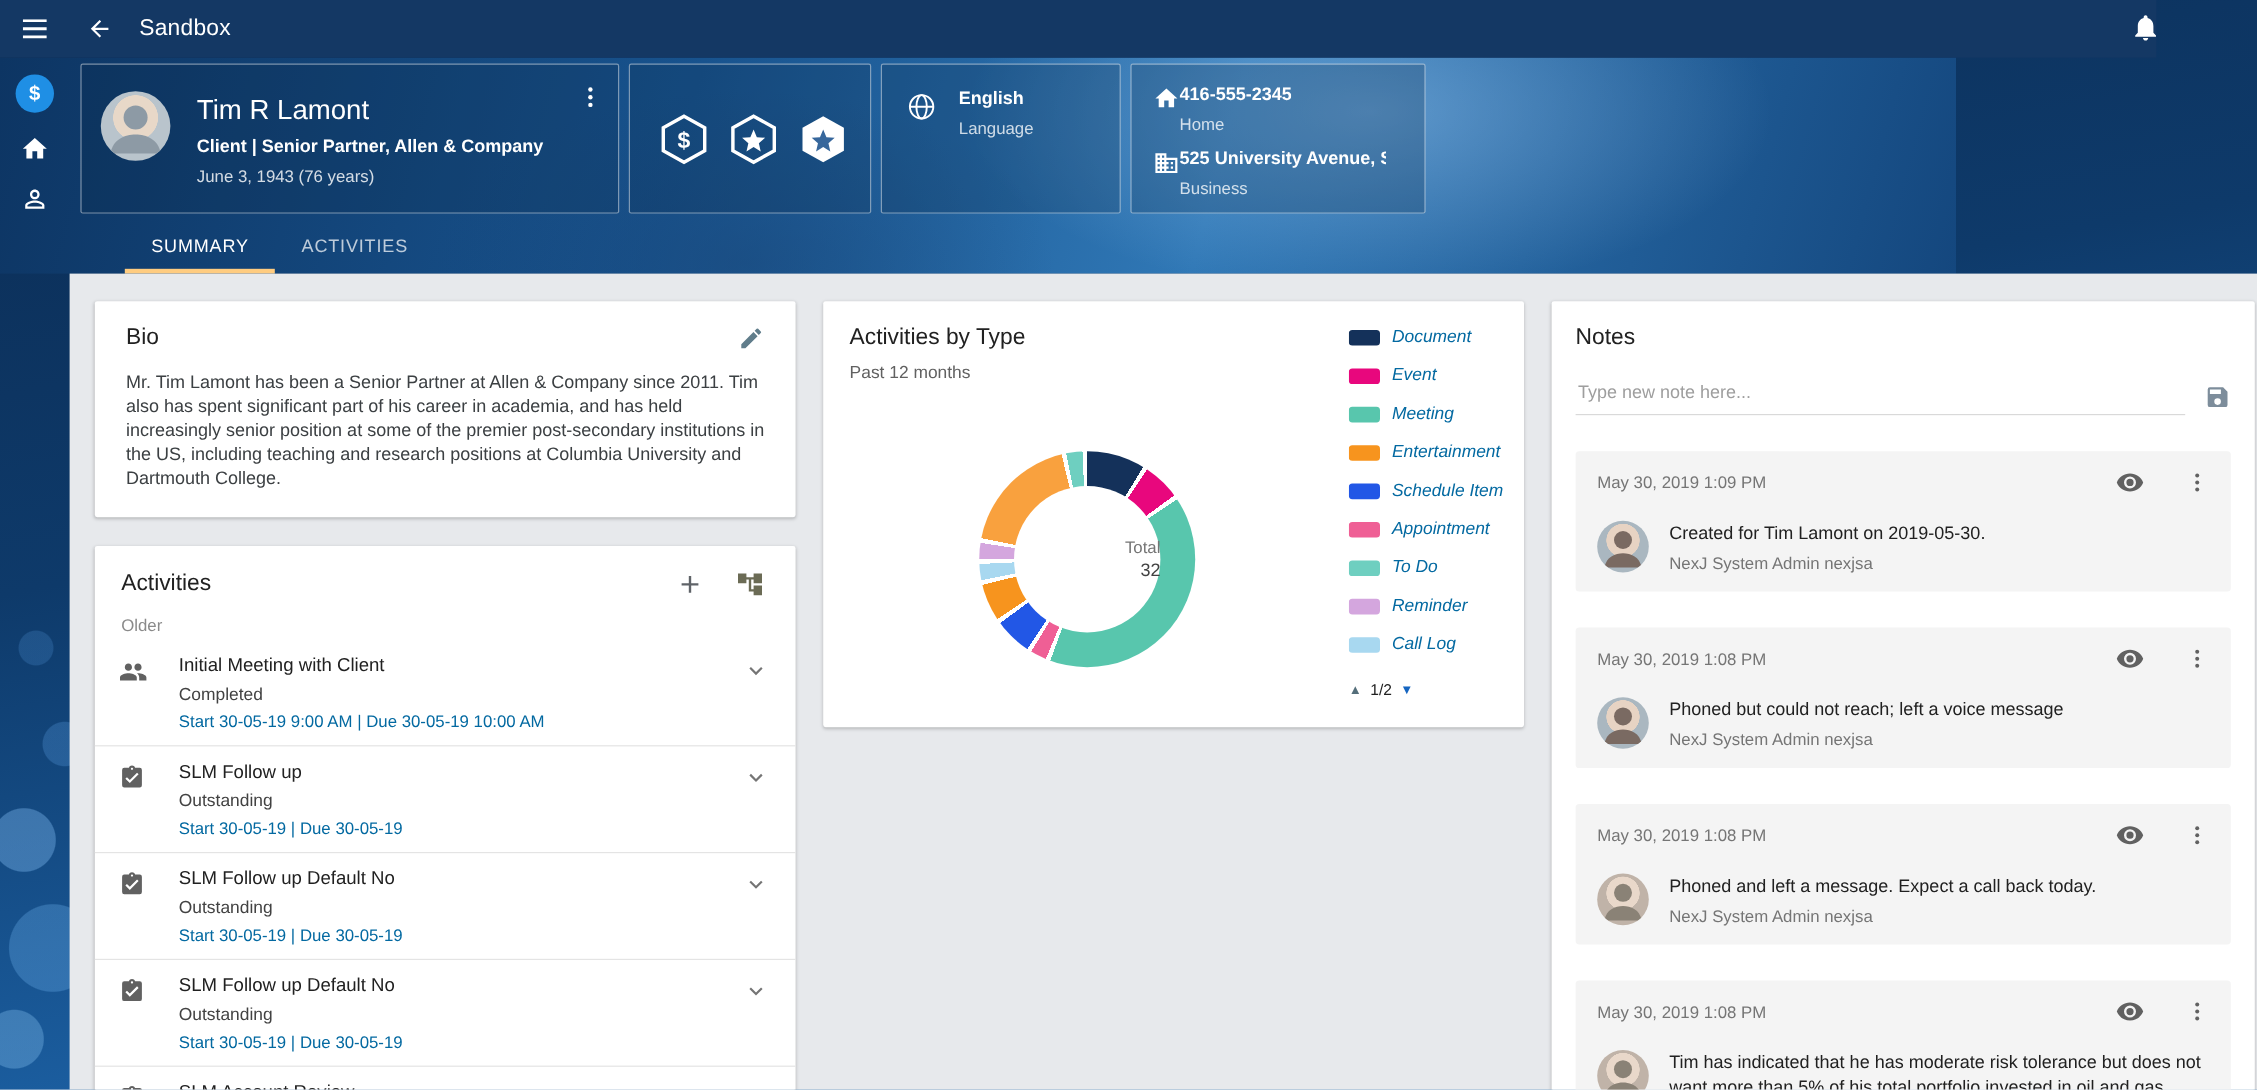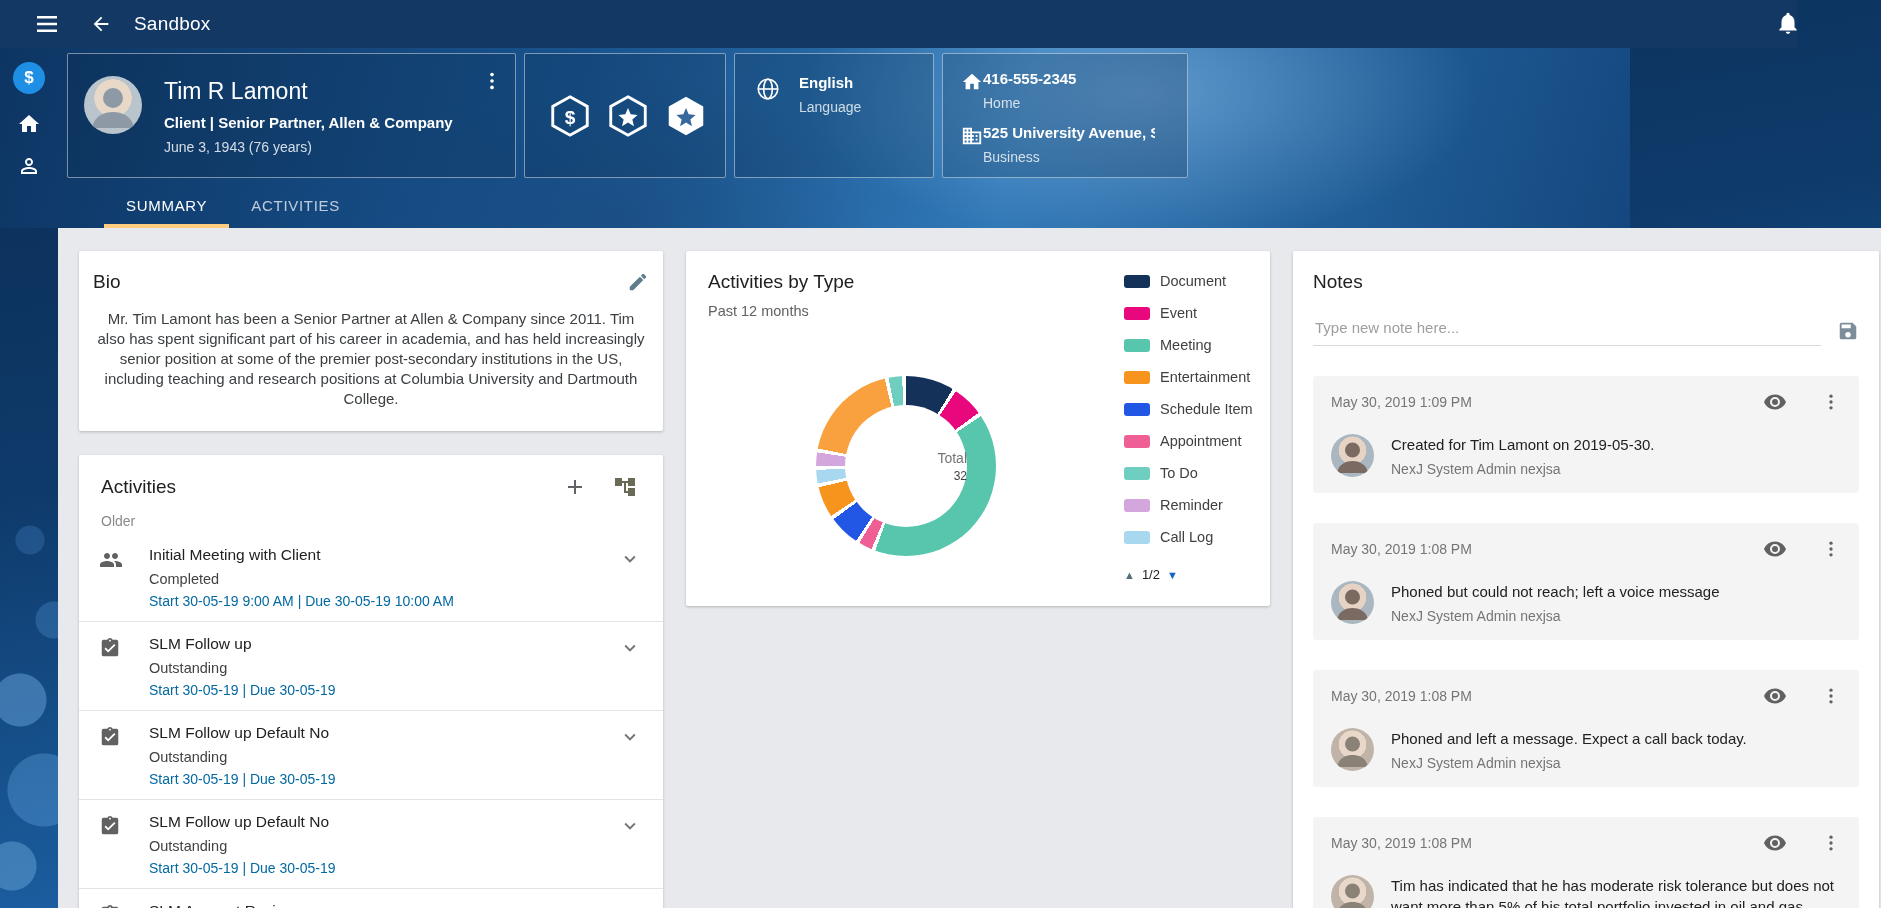--- a/index.html
+++ b/index.html
@@ -11,21 +11,21 @@
       radial-gradient(circle at 20px 700px, rgba(140,200,255,.35) 0 26px, transparent 27px),
       radial-gradient(circle at 44px 790px, rgba(120,190,250,.28) 0 36px, transparent 37px),
       radial-gradient(circle at 12px 866px, rgba(150,210,255,.30) 0 24px, transparent 25px),
       radial-gradient(circle at 54px 620px, rgba(100,170,240,.25) 0 18px, transparent 19px),
       radial-gradient(circle at 30px 540px, rgba(90,160,230,.22) 0 14px, transparent 15px),
       linear-gradient(170deg, #0b2b52 0%, #0e3a6a 40%, #1b5ea0 75%, #2d77b8 100%);
   }
   svg { display:block; }
 
   
-  .topbar { position:absolute; top:0; left:0; width:1797px; height:48px; background:#143864; display:flex; align-items:center; z-index:30;padding-left:18px; }
+  .topbar { position:absolute; top:0; left:0; width:1797px; height:48px; background:#143864; display:flex; align-items:center; z-index:30; }
   .topbar .menu-btn { width:58px; display:flex; justify-content:center; cursor:pointer; }
   .topbar .back-btn { margin-left:14px; cursor:pointer; }
   .topbar h1 { margin-left:22px; font-size:19px; font-weight:500; color:#fff; letter-spacing:.2px; }
   .topbar .bell { position:absolute; right:-4px; top:10px; cursor:pointer; }
 
   
   .sidenav { position:absolute; top:48px; left:0; width:58px; bottom:0; z-index:20; display:flex; flex-direction:column; align-items:center; padding-top:14px; gap:18px; }
   .dollar-btn { width:32px; height:32px; border-radius:50%; background:#1f8fe5; color:#fff; font-size:17px; font-weight:700; display:flex; align-items:center; justify-content:center; cursor:pointer; }
   .rail-icon { cursor:pointer; }
 
@@ -64,21 +64,21 @@
   .tab.active { color:#fff; border-bottom-color:#ffcc80; }
 
   
   .content { position:absolute; top:228px; left:58px; right:0; bottom:0; background:#e7e9ec; overflow:hidden; padding:23px 0 0 21px; display:flex; gap:23px; align-items:flex-start; z-index:15; }
   .col { display:flex; flex-direction:column; gap:24px; }
   .col-l { width:584px; } .col-m { width:584px; } .col-r { width:586px; }
   .card { background:#fff; border-radius:2px; box-shadow:0 1px 3px rgba(0,0,0,.22); }
   .card-title { font-size:19px; font-weight:400; color:#212121; }
 
   
-  .bio-card { padding:20px 14px 22px;text-align:center; }
+  .bio-card { padding:20px 26px 22px; }
   .bio-head { display:flex; justify-content:space-between; align-items:flex-start; }
   .bio-text { margin-top:16px; font-size:15px; line-height:20px; color:#3c4043; }
 
   
   .act-card { padding:20px 0 0; }
   .act-head { display:flex; align-items:center; padding:0 26px 0 22px; }
   .act-head .spacer { flex:1; }
   .act-head .hicon { margin-left:26px; cursor:pointer; }
   .group-label { font-size:14px; color:#8a8a8a; padding:14px 22px 4px; }
   .act-item { position:relative; display:flex; padding:13px 22px 12px 20px; border-bottom:1px solid #e4e4e4; cursor:pointer; }
@@ -89,25 +89,25 @@
   .act-dates { font-size:14px; color:#0369a1; margin-top:6px; }
   .chev { flex:none; align-self:flex-start; margin-top:2px; cursor:pointer; }
 
   
   .chart-card { padding:20px 22px 18px; height:355px; position:relative; }
   .chart-sub { font-size:14.5px; color:#616161; margin-top:10px; }
   .donut-wrap { position:absolute; left:130px; top:125px; width:180px; height:180px; }
   .donut { width:180px; height:180px; border-radius:50%; position:relative; }
   .donut-hole { position:absolute; inset:29px; background:#fff; border-radius:50%; display:flex; flex-direction:column; align-items:flex-end; justify-content:center; }
   .donut-hole .t1 { font-size:14px; color:#757575; }
-  .donut-hole .t2 { font-size:12px; color:#424242; margin-top:3px; }
+  .donut-hole .t2 { font-size:15px; color:#424242; margin-top:3px; }
   .legend { position:absolute; left:438px; top:14px; width:140px; height:296px; overflow:hidden; }
   .legend-item { display:flex; align-items:center; height:32px; }
   .swatch { width:26px; height:13px; border-radius:3px; flex:none; background:#ccc; }
-  .legend-label { font-size:14.5px; color:#404040; margin-left:10px; white-space:nowrap; }
+  .legend-label { font-size:14.5px; color:#0369a1; margin-left:10px; white-space:nowrap;font-style:italic; }
   .legend-pager { position:absolute; left:438px; top:316px; display:flex; align-items:center; gap:7px; font-size:13px; color:#212121; }
   .pg-up { color:#546e7a; font-size:11px; cursor:pointer; }
   .pg-dn { color:#1565c0; font-size:11px; cursor:pointer; }
 
   
   .notes-card { padding:20px 20px 20px; }
   .note-input-row { display:flex; align-items:flex-end; margin-top:20px; gap:16px; }
   .note-input { flex:1; border:none; outline:none; background:transparent; border-bottom:1px solid #d9d9d9; font-family:inherit; font-size:15px; color:#6d28d9; padding:6px 2px 9px; }
   .note-input::placeholder { color:#9e9e9e; }
   .save-btn { cursor:pointer; padding-bottom:4px; }

